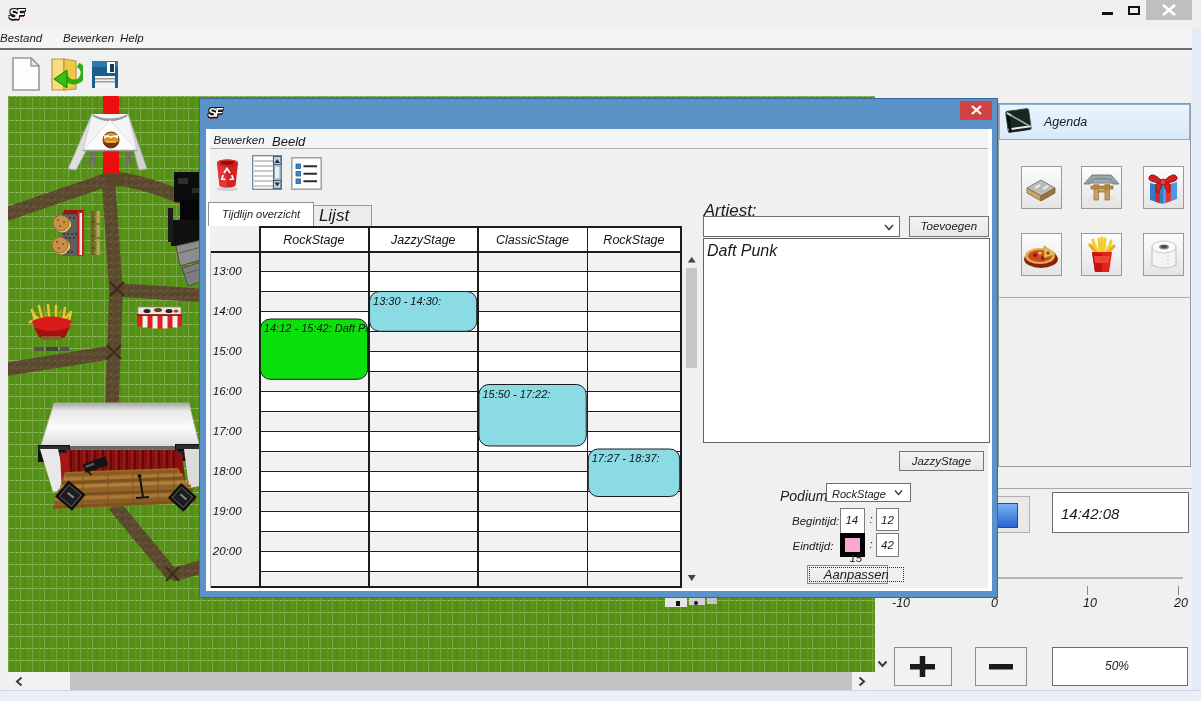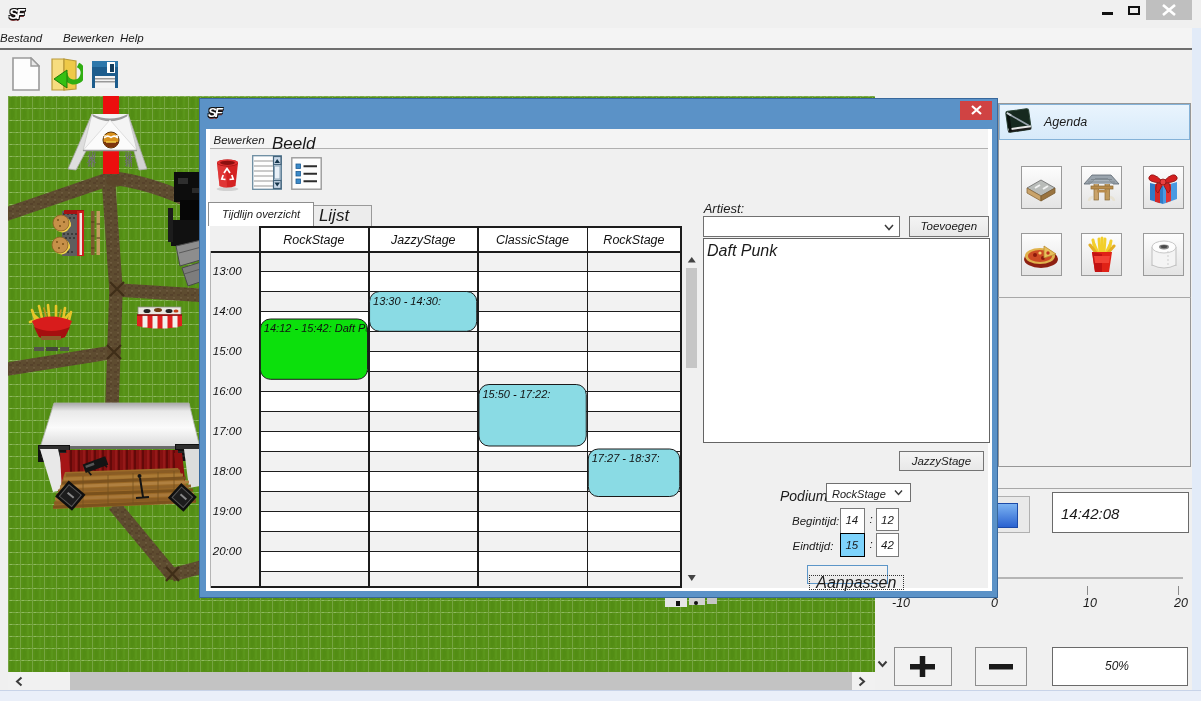--- a/index.html
+++ b/index.html
@@ -433,21 +433,21 @@
   <div class="abs" style="left:960px;top:100.5px;width:32px;height:19px;background:#d04343;"></div>
   <svg class="abs" style="left:971px;top:105px;" width="11" height="10" viewBox="0 0 11 10">
       <path d="M1 1 L10 9 M10 1 L1 9" stroke="#fff" stroke-width="2.2"></path>
     </svg>
 
   <div class="abs" style="left:206.3px;top:128.5px;width:785.4px;height:462.5px;background:#fff;"></div>
   <div class="abs" style="left:209.6px;top:128.5px;width:778.8px;height:459.1px;background:#f0f0f0;"></div>
 
   <div class="abs" style="left:209.6px;top:128.5px;width:778.8px;height:20px;background:#f4f4f4;border-bottom:1px solid #b0b0b0;"></div>
   <div class="abs" style="left:213.5px;top:133.5px;font-size:11.5px;">Bewerken</div>
-  <div class="abs" style="left:272px;top:133.5px;font-size:17px;">Beeld</div>
+  <div class="abs" style="left:272px;top:133.5px;font-size:13px;">Beeld</div>
 
   <svg class="abs" style="left:215px;top:158px;" width="25" height="33" viewBox="0 0 25 33">
     <ellipse cx="12.5" cy="31" rx="11" ry="2" fill="#000" opacity="0.12"></ellipse>
     <path d="M2 5 L4.5 28 Q12.5 31 20.5 28 L23 5 Z" fill="#d42222"></path>
     <path d="M2 5 L4.5 28 Q8 29.5 12 29.8 L11 6 Z" fill="#e84444" opacity="0.6"></path>
     <ellipse cx="12.5" cy="5" rx="10.5" ry="3.4" fill="#a51414"></ellipse>
     <ellipse cx="12.5" cy="4.6" rx="10.5" ry="3.2" fill="#e03030"></ellipse>
     <ellipse cx="12.5" cy="4.8" rx="7.4" ry="2.1" fill="#8d0f0f"></ellipse>
     <g fill="none" stroke="#fff" stroke-width="1.7">
       <path d="M9 15 L12 10.5 L15 15"></path>
@@ -552,21 +552,21 @@
         </clipPath>
         <text clip-path="url(#cd)" x="381.5" y="236" font-size="11" fill="#111" font-family="Liberation Sans, sans-serif">17:27 - 18:37:</text>
 <g shape-rendering="crispEdges">
           <rect x="474.5" y="26.5" width="14" height="335.5" fill="#f0f0f0"></rect>
 <rect x="476" y="42" width="11" height="100" fill="#c6c6c6"></rect>
         </g>
 <path d="M477.5 36.5 L481.5 31 L485.5 36.5 Z" fill="#444"></path>
 <path d="M477.5 349 L481.5 355 L485.5 349 Z" fill="#444"></path>
 </svg></div>
 
-  <div class="abs" style="left:703.7px;top:201px;font-size:13px;">Artiest:</div>
+  <div class="abs" style="left:703.7px;top:201px;font-size:17px;">Artiest:</div>
   <div class="abs" style="left:702.5px;top:216.4px;width:197.7px;height:20.8px;background:#fff;border:1px solid #707070;"></div>
   <svg class="abs" style="left:884px;top:224px;" width="10" height="7" viewBox="0 0 10 7">
       <path d="M1 1 L5 5.5 L9 1" fill="none" stroke="#3c3c3c" stroke-width="1.5"></path>
     </svg>
   <div class="abs" style="left:909px;top:216.4px;width:79.6px;height:20.8px;background:linear-gradient(#f4f4f4,#e8e8e8);border:1px solid #747474;text-align:center;font-size:11.5px;line-height:19.5px;">Toevoegen</div>
   <div class="abs" style="left:702.5px;top:238px;width:287.3px;height:204.7px;background:#fff;border:1px solid #646464;"></div>
   <div class="abs" style="left:707px;top:241.5px;font-size:16px;">Daft Punk</div>
   <div class="abs" style="left:898.6px;top:451px;width:85.6px;height:19.8px;background:linear-gradient(#f4f4f4,#e8e8e8);border:1px solid #747474;text-align:center;font-size:11.5px;line-height:18.5px;">JazzyStage</div>
 
   <div class="abs" style="left:780px;top:488px;font-size:14px;">Podium:</div>
@@ -574,19 +574,19 @@
   <div class="abs" style="left:832px;top:487.5px;font-size:11px;">RockStage</div>
   <svg class="abs" style="left:894px;top:490px;" width="9" height="6" viewBox="0 0 9 6">
       <path d="M1 0.5 L4.5 4.5 L8 0.5" fill="none" stroke="#3c3c3c" stroke-width="1.4"></path>
     </svg>
 
   <div class="abs" style="left:792px;top:514.5px;font-size:11.5px;">Begintijd:</div>
   <div class="abs" style="left:840.4px;top:507.8px;width:24.6px;height:34px;background:#fff;border:1px solid #7a7a7a;font-size:11.5px;padding:5px 0 0 4px;">14</div>
   <div class="abs" style="left:869.5px;top:513px;font-size:11.5px;">:</div>
   <div class="abs" style="left:876px;top:507.8px;width:22.6px;height:23.5px;background:#fff;border:1px solid #7a7a7a;font-size:11.5px;padding:5px 0 0 4px;">12</div>
   <div class="abs" style="left:792.5px;top:539.5px;font-size:11.5px;">Eindtijd:</div>
-  <div class="abs" style="left:840.4px;top:532.9px;width:24.6px;height:24px;background:#7dd3fc;border:1px solid #000000;font-size:11.5px;padding:5px 0 0 4px;">15</div>
+  <div class="abs" style="left:840.4px;top:532.9px;width:24.6px;height:24px;background:#f9a8d4;border:5px solid #000000;font-size:11.5px;padding:14px 0 0 4px;">15</div>
   <div class="abs" style="left:869.5px;top:538px;font-size:11.5px;">:</div>
   <div class="abs" style="left:876px;top:532.9px;width:22.6px;height:24px;background:#fff;border:1px solid #7a7a7a;font-size:11.5px;padding:5px 0 0 4px;">42</div>
   <div class="abs" style="left:806.8px;top:564.9px;width:81.7px;height:19.4px;background:linear-gradient(#f4f4f4,#e8e8e8);border:1px solid #5c96c8;"></div>
-  <div class="abs" style="left:808.8px;top:566.9px;width:95px;height:15.4px;border:1px dotted #333;text-align:center;font-size:16px;line-height:14.5px;margin-top:8px;">Aanpassen</div>
+  <div class="abs" style="left:808.8px;top:566.9px;width:95px;height:15.4px;border:1px dotted #333;text-align:center;font-size:13px;line-height:14.5px;">Aanpassen</div>
 
 </div>
 
 </body></html>

